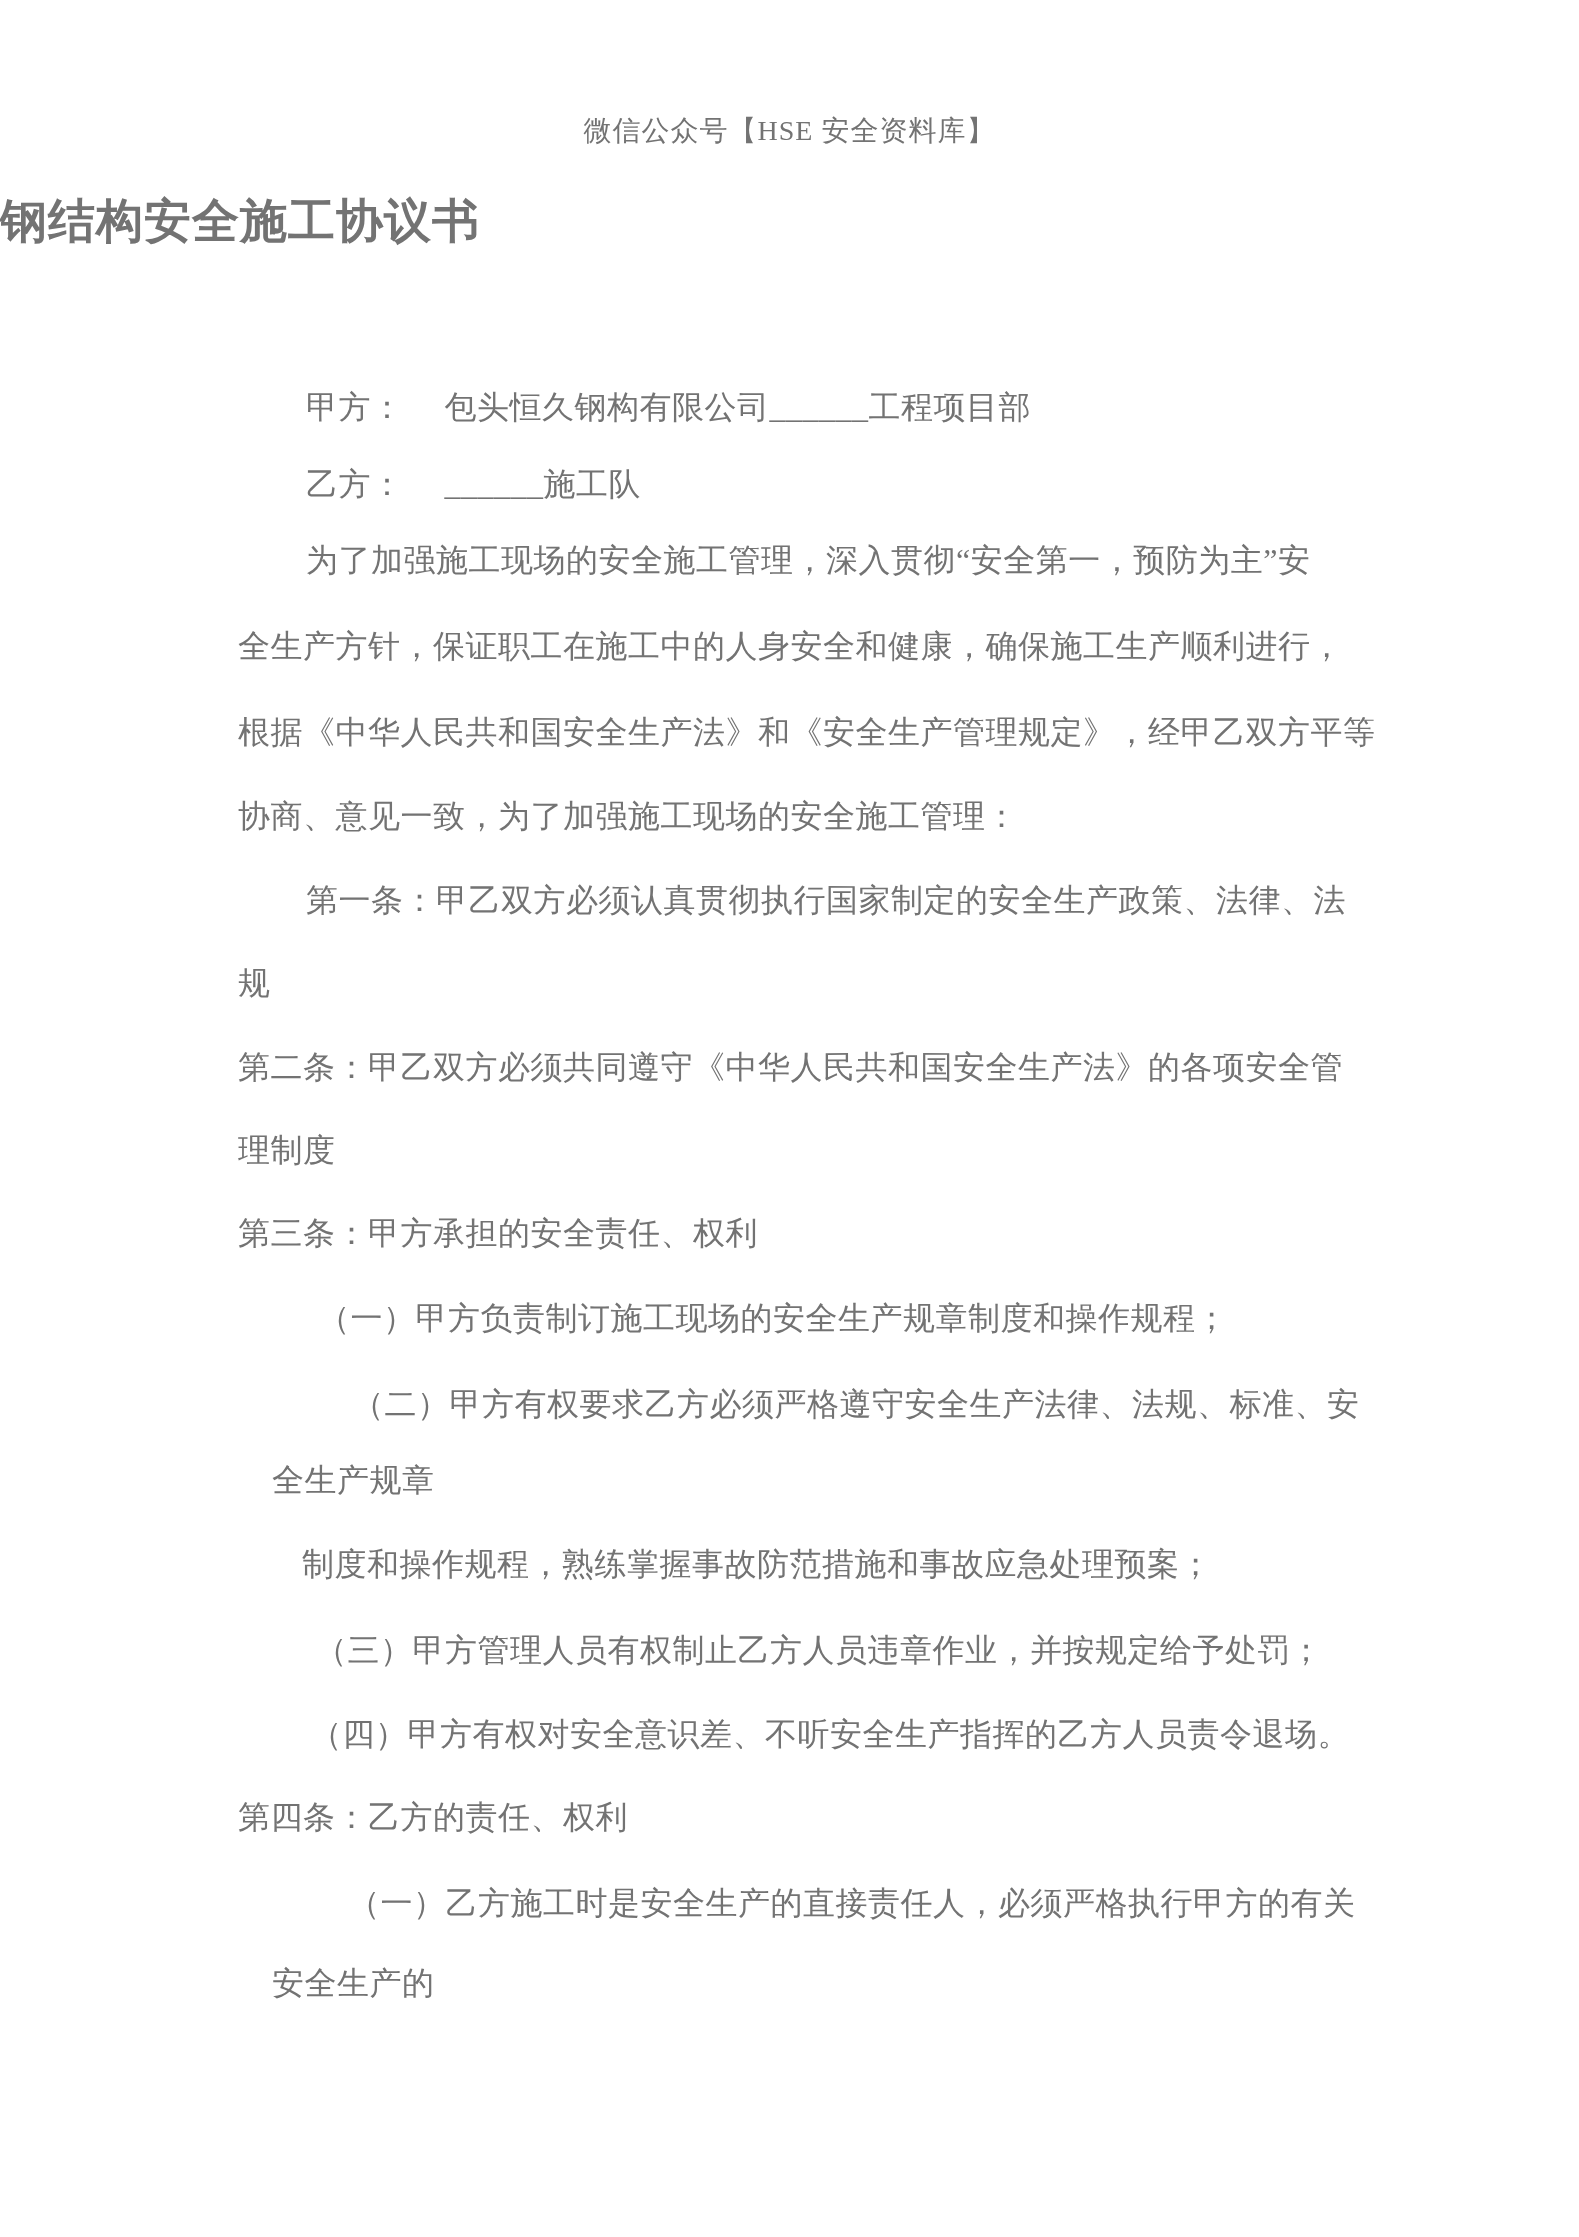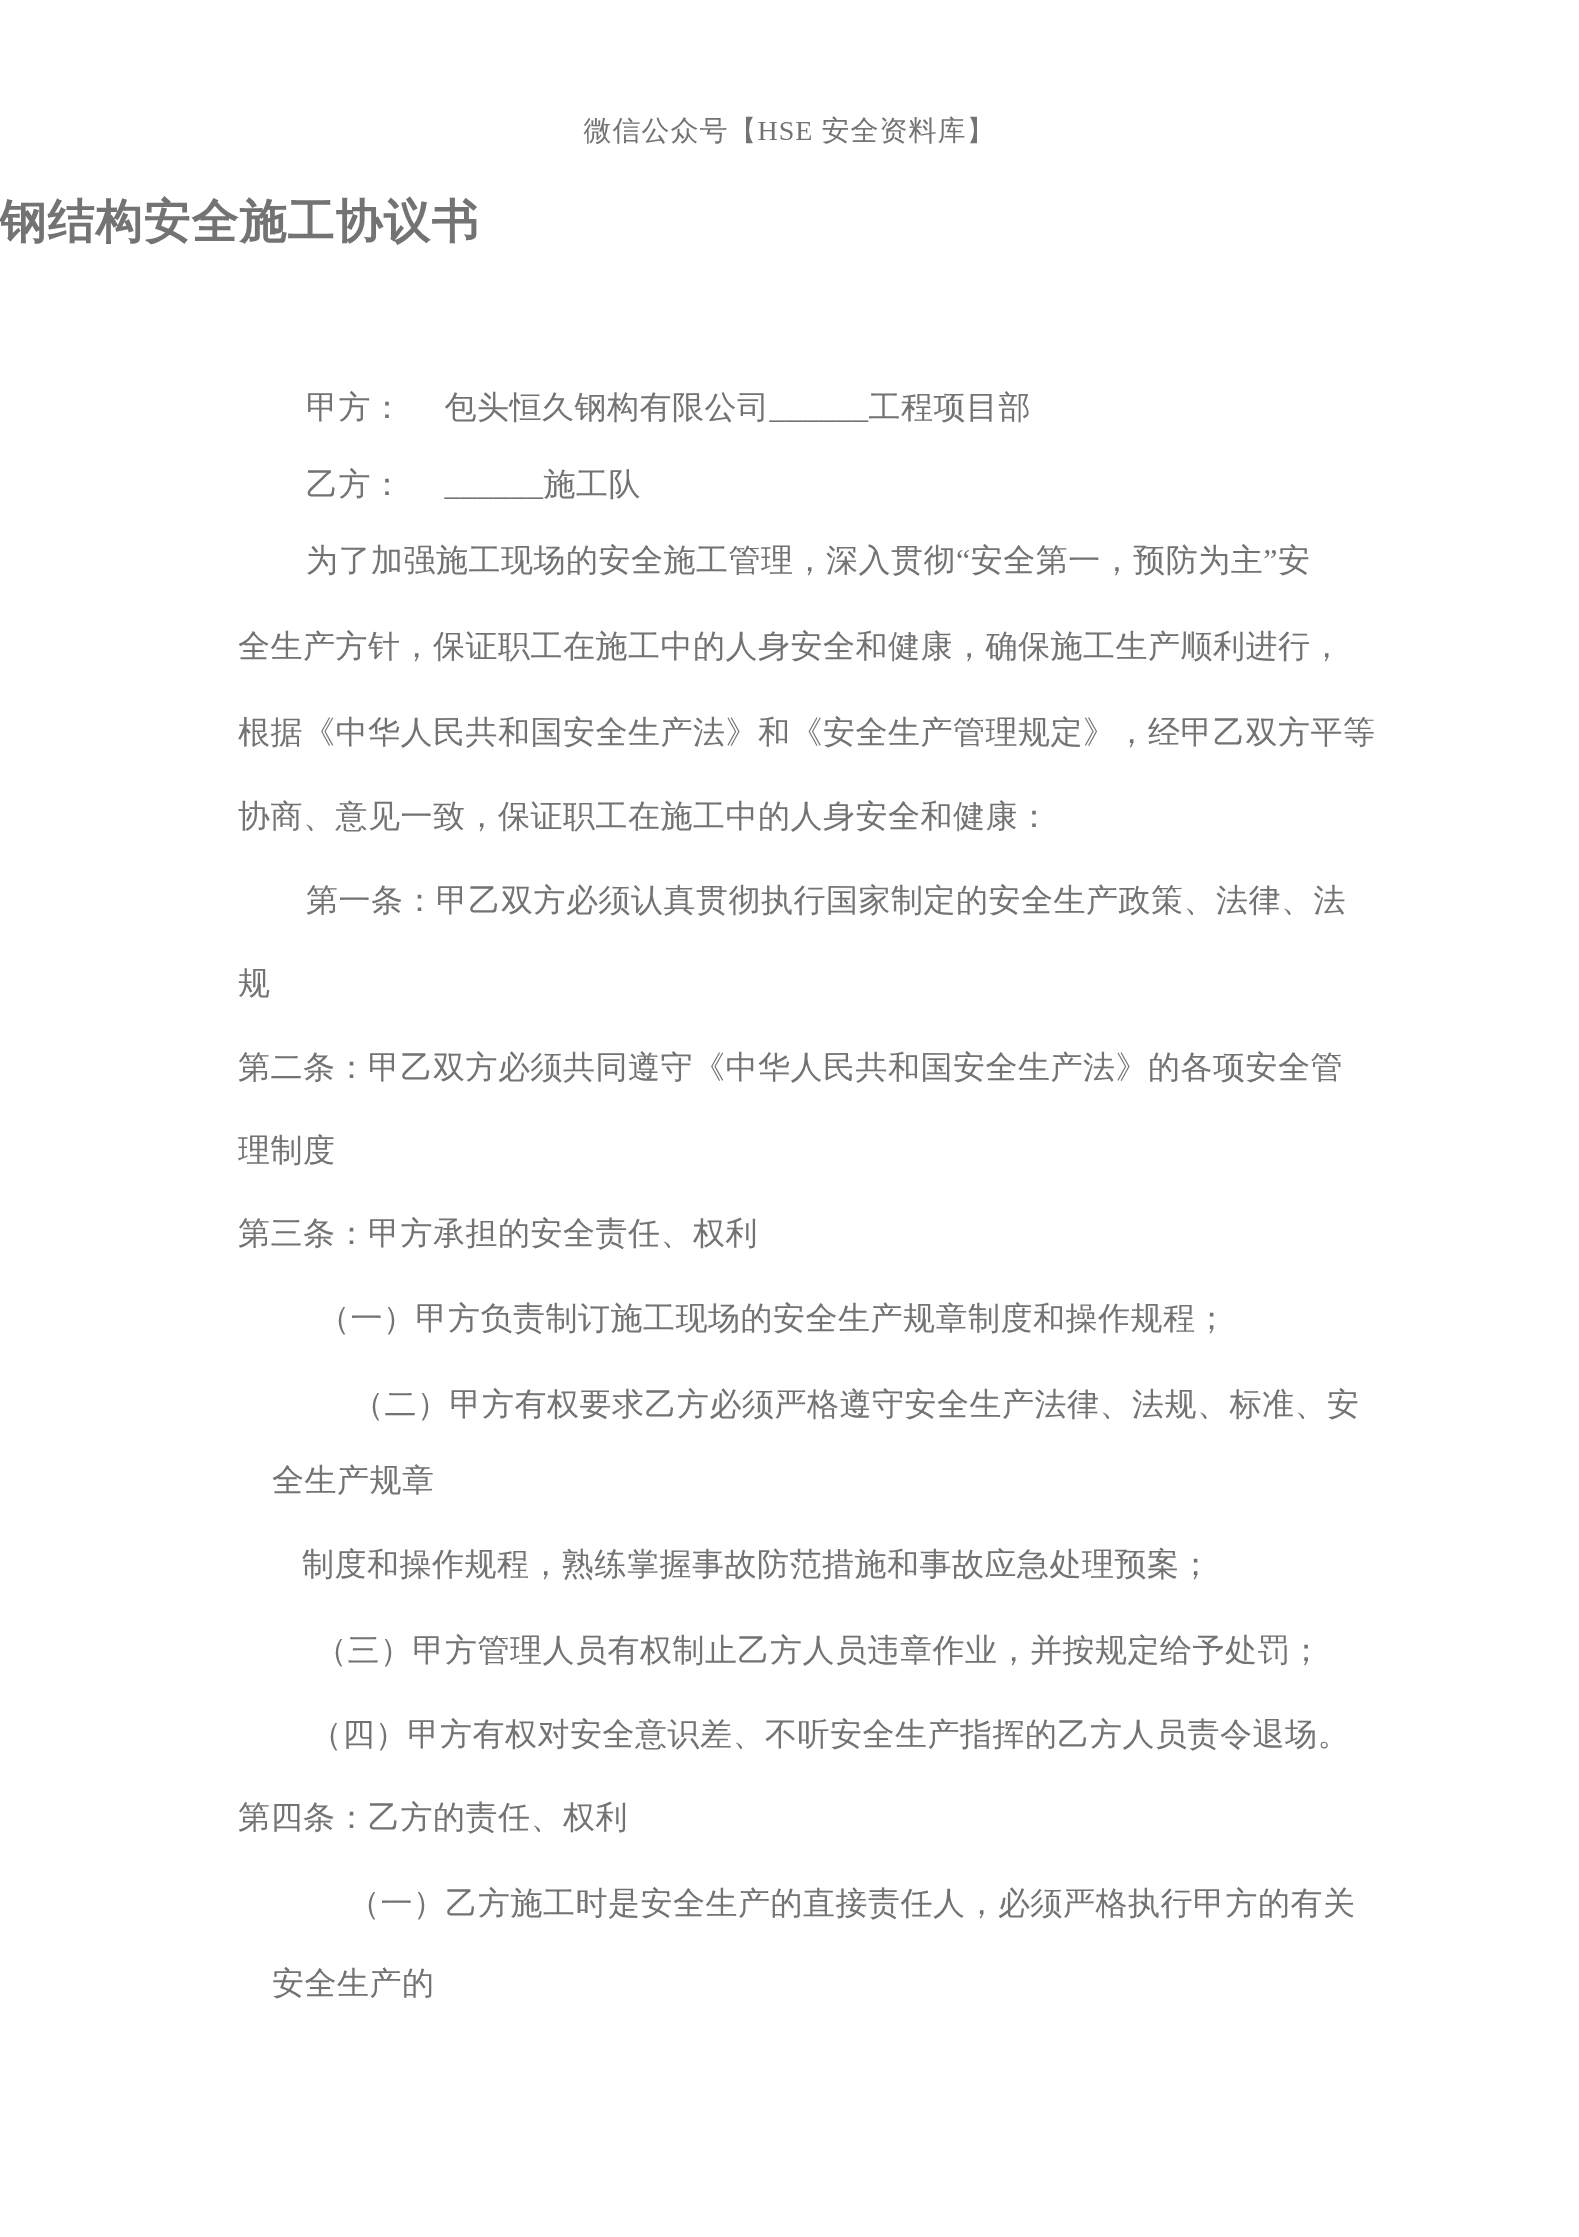--- a/index.html
+++ b/index.html
@@ -49,21 +49,21 @@
   <div class="header">微信公众号【HSE 安全资料库】</div>
 
   <div class="title">钢结构安全施工协议书</div>
 
   <div>
       <div class="line" style="left: 306px; top: 388px;">甲方：　 包头恒久钢构有限公司______工程项目部</div>
       <div class="line" style="left: 306px; top: 465px;">乙方：　 ______施工队</div>
       <div class="line" style="left: 306px; top: 541px;">为了加强施工现场的安全施工管理，深入贯彻“安全第一，预防为主”安</div>
       <div class="line" style="left: 238px; top: 627px;">全生产方针，保证职工在施工中的人身安全和健康，确保施工生产顺利进行，</div>
       <div class="line" style="left: 238px; top: 713px;">根据《中华人民共和国安全生产法》和《安全生产管理规定》，经甲乙双方平等</div>
-      <div class="line" style="left: 238px; top: 797px;">协商、意见一致，保证职工在施工中的人身安全和健康：</div>
+      <div class="line" style="left: 238px; top: 797px;">协商、意见一致，为了加强施工现场的安全施工管理：</div>
       <div class="line" style="left: 306px; top: 881px;">第一条：甲乙双方必须认真贯彻执行国家制定的安全生产政策、法律、法</div>
       <div class="line" style="left: 238px; top: 964px;">规</div>
       <div class="line" style="left: 238px; top: 1048px;">第二条：甲乙双方必须共同遵守《中华人民共和国安全生产法》的各项安全管</div>
       <div class="line" style="left: 238px; top: 1131px; text-align: center;">理制度</div>
       <div class="line" style="left: 238px; top: 1214px;">第三条：甲方承担的安全责任、权利</div>
       <div class="line" style="left: 318px; top: 1299px;">（一）甲方负责制订施工现场的安全生产规章制度和操作规程；</div>
       <div class="line" style="left: 352px; top: 1385px;">（二）甲方有权要求乙方必须严格遵守安全生产法律、法规、标准、安</div>
       <div class="line" style="left: 272px; top: 1461px;">全生产规章</div>
       <div class="line" style="left: 302px; top: 1545px;">制度和操作规程，熟练掌握事故防范措施和事故应急处理预案；</div>
       <div class="line" style="left: 315px; top: 1631px;">（三）甲方管理人员有权制止乙方人员违章作业，并按规定给予处罚；</div>

